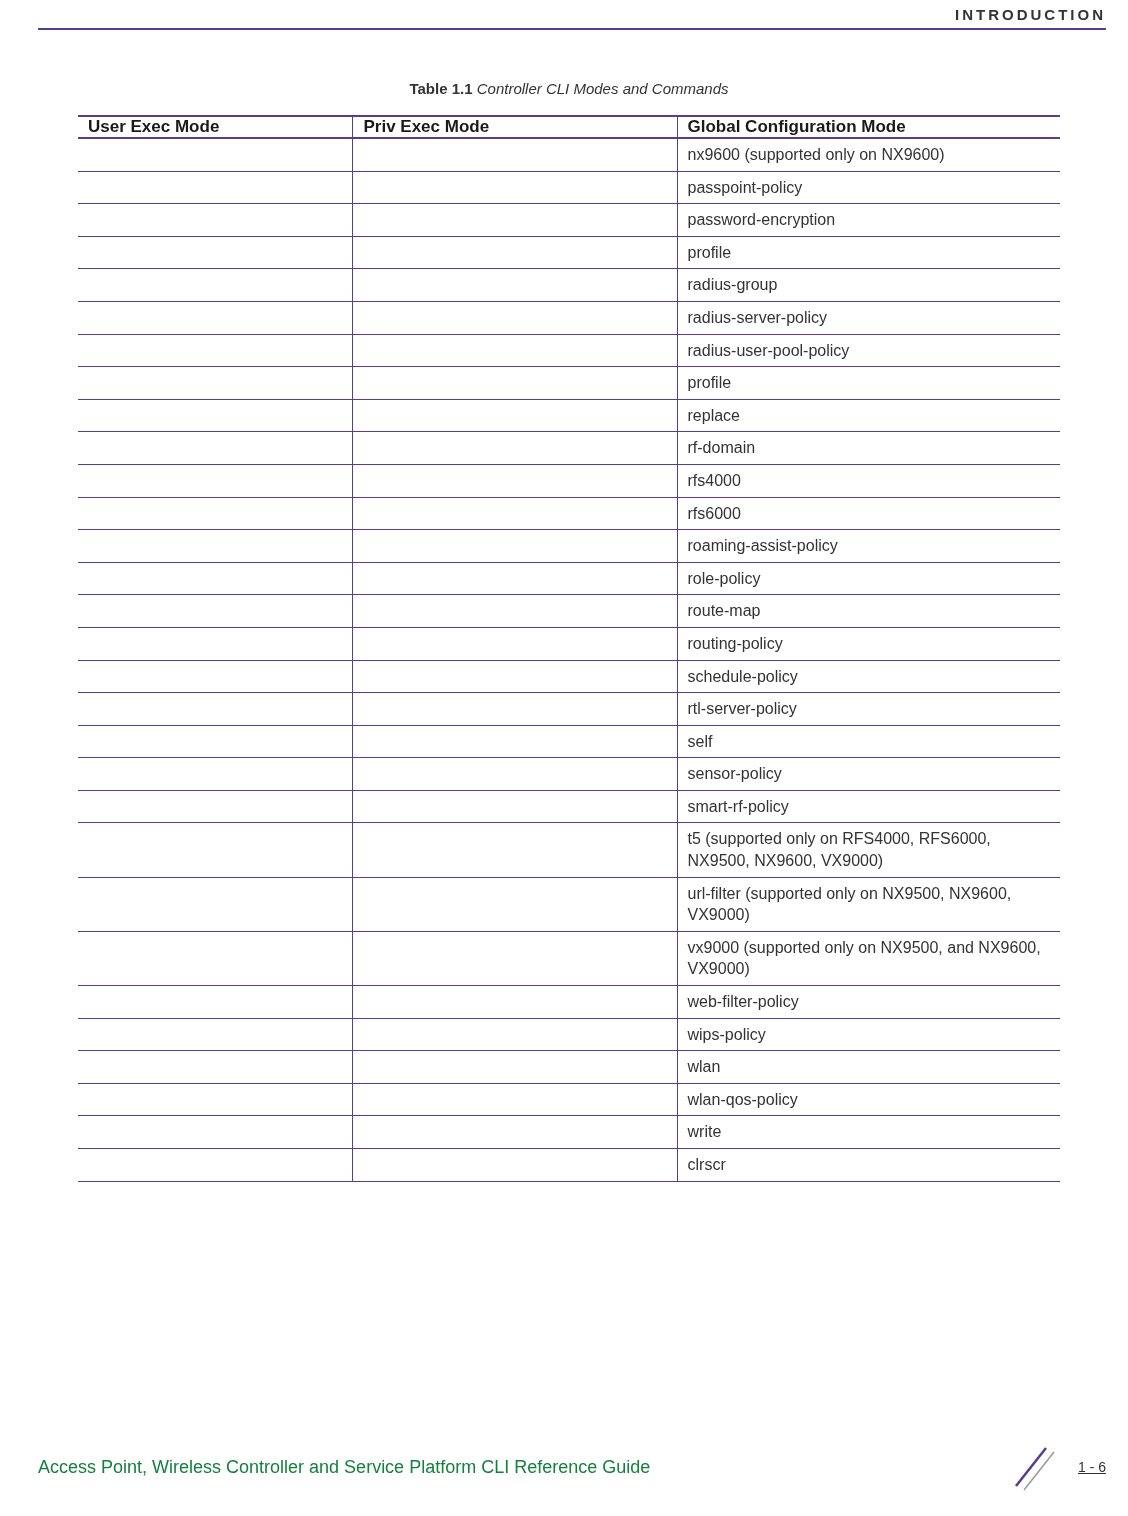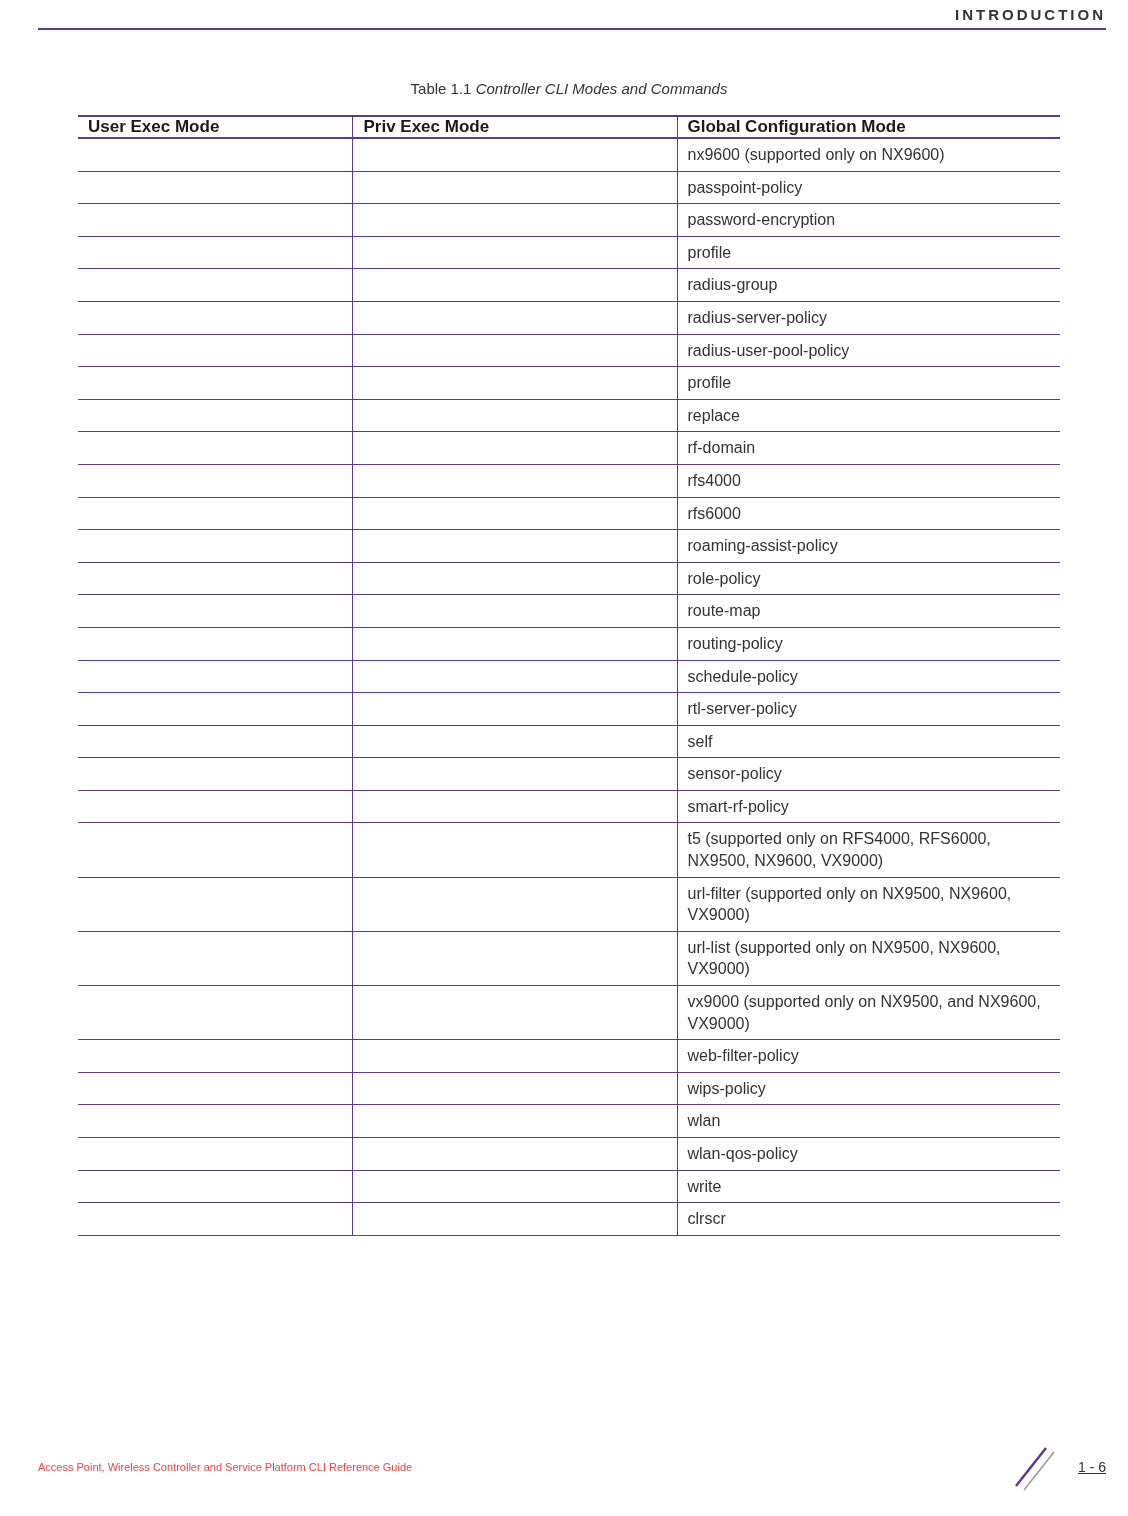--- a/index.html
+++ b/index.html
@@ -37,21 +37,21 @@
       left: 78px;
       right: 68px;
     }
     .table-caption {
       text-align: center;
       font-size: 15px;
       color: #333333;
       margin-bottom: 18px;
     }
     .table-caption .bold {
-      font-weight: normal;
+      font-weight: bold;
     }
     .table-caption .italic {
       font-style: italic;
       font-weight: 300;
     }
     table {
       width: 100%;
       border-collapse: collapse;
     }
     thead th {
@@ -86,22 +86,22 @@
     .footer {
       position: absolute;
       bottom: 24px;
       left: 38px;
       right: 22px;
       display: flex;
       justify-content: space-between;
       align-items: center;
     }
     .footer-text {
-      font-size: 11px;
-      color: #ef4444;
+      font-size: 18px;
+      color: #15803d;
       font-weight: 300;
     }
     .footer-right {
       display: flex;
       align-items: center;
       gap: 22px;
     }
     .page-num {
       font-size: 14px;
       color: #333333;
@@ -245,25 +245,20 @@
         </tr>
         <tr>
           <td class="col1"></td>
           <td class="col2"></td>
           <td class="col3">t5 (supported only on RFS4000, RFS6000, NX9500, NX9600, VX9000)</td>
         </tr>
         <tr>
           <td class="col1"></td>
           <td class="col2"></td>
           <td class="col3">url-filter (supported only on NX9500, NX9600, VX9000)</td>
-        </tr>
-        <tr>
-          <td class="col1"></td>
-          <td class="col2"></td>
-          <td class="col3">url-list (supported only on NX9500, NX9600, VX9000)</td>
         </tr>
         <tr>
           <td class="col1"></td>
           <td class="col2"></td>
           <td class="col3">vx9000 (supported only on NX9500, and NX9600, VX9000)</td>
         </tr>
         <tr>
           <td class="col1"></td>
           <td class="col2"></td>
           <td class="col3">web-filter-policy</td>

